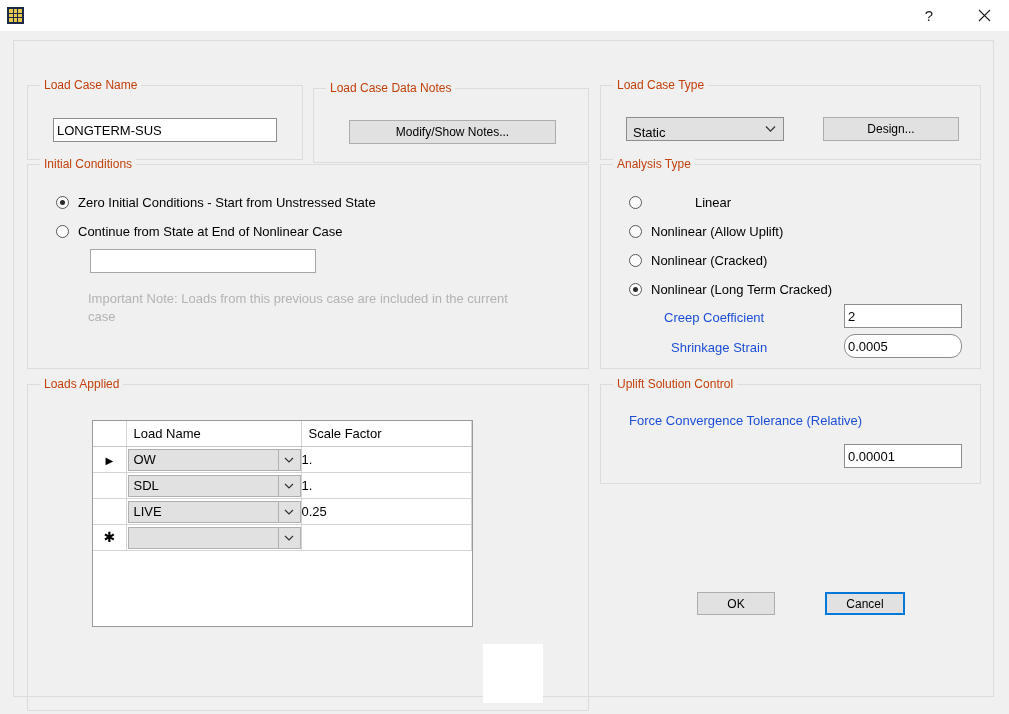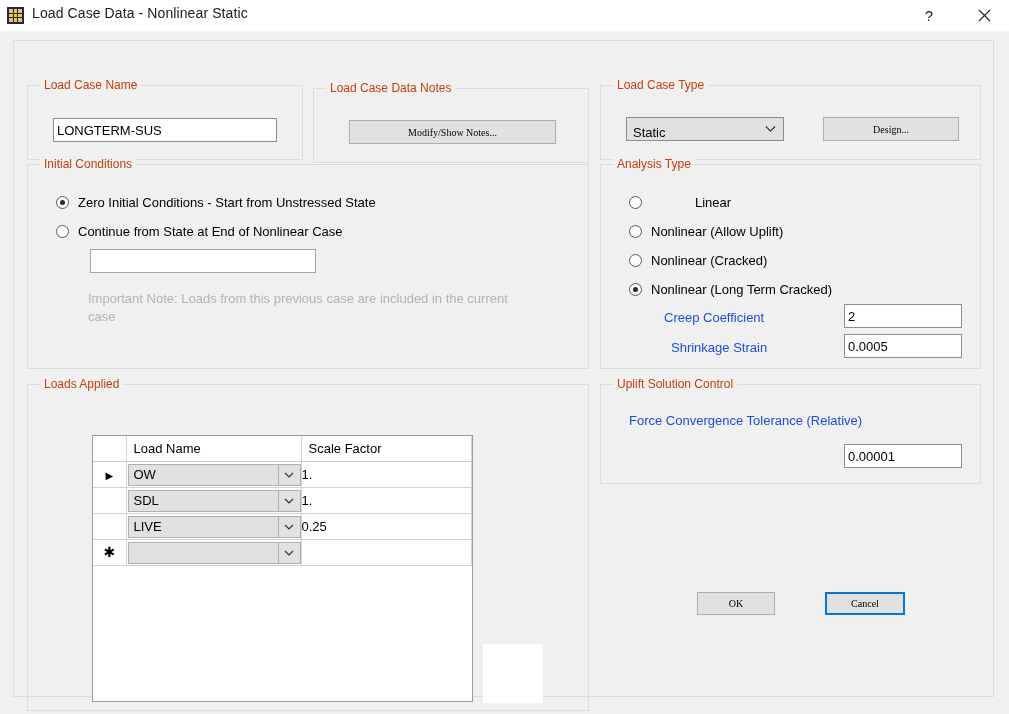--- a/index.html
+++ b/index.html
@@ -112,22 +112,22 @@
     display: flex; align-items: center;
     outline: none;
   }
   .textbox.empty { border-color: #a6a6a6; }
 
   .button {
     position: absolute;
     background: #e1e1e1;
     border: 1px solid #adadad;
     box-sizing: border-box;
-    font-family: Liberation Serif, serif;
-    font-size: 10px;
+    font-family: Liberation Sans, sans-serif;
+    font-size: 12px;
     color: #000;
     display: flex; align-items: center; justify-content: center;
     cursor: default;
   }
   .button.focus {
     border: 2px solid #0078d7;
     background: #e1e1e1;
   }
 
   .combo {
@@ -184,22 +184,22 @@
   .note-text {
     position: absolute;
     font-size: 13px;
     color: #b3b3b3;
     line-height: 18px;
   }
 
   
   .tablebox {
     position: absolute;
-    left: 64px; top: 50px;
-    width: 381px; height: 267px;
+    left: 64px; top: 35px;
+    width: 381px; height: 207px;
     background: #ffffff;
     border: 1px solid #9a9aa0;
     box-sizing: border-box;
     overflow: hidden;
   }
   .grid-table {
     border-collapse: collapse;
     width: 100%;
     table-layout: fixed;
     font-size: 13px;
@@ -267,21 +267,20 @@
     <i></i>
       <i></i>
       <i></i>
       <i></i>
       <i></i>
       <i></i>
       <i></i>
       <i></i>
       <i></i>
   </div>
-  <div class="title-text">Load Case Data - Nonlinear Static</div>
   <div class="tb-btn tb-help">
     <span>?</span>
   </div>
   <div class="tb-btn tb-close">
     <span>
       <svg width="13" height="13" viewBox="0 0 13 13">
           <path d="M1 1 L12 12 M12 1 L1 12" stroke="#222" stroke-width="1.1" fill="none"></path>
         </svg>
     </span>
   </div>
@@ -348,21 +347,21 @@
     </div>
     <div class="radio-row" style="left:28px; top:117px;">
       <span class="radio checked"></span>
       <span>Nonlinear (Long Term Cracked)</span>
     </div>
 
     <div class="static-label" style="left:63px; top:145px;">Creep Coefficient</div>
     <div class="textbox" style="left:243px; top:139px; width:118px; height:24px;">2</div>
 
     <div class="static-label" style="left:63px; top:175px;margin-left:7px;">Shrinkage Strain</div>
-    <div class="textbox" style="left:243px; top:169px; width:118px; height:24px;">0.0005</div>
+    <div class="textbox" style="left:243px; top:169px; width:118px; height:24px;border-radius:11px;">0.0005</div>
   </div>
 
   <div class="group" id="grp-loads">
     <div class="glabel">Loads Applied</div>
 
     <div class="tablebox">
       <table class="grid-table">
         <colgroup>
           <col class="c-sel">
             <col class="c-name">

